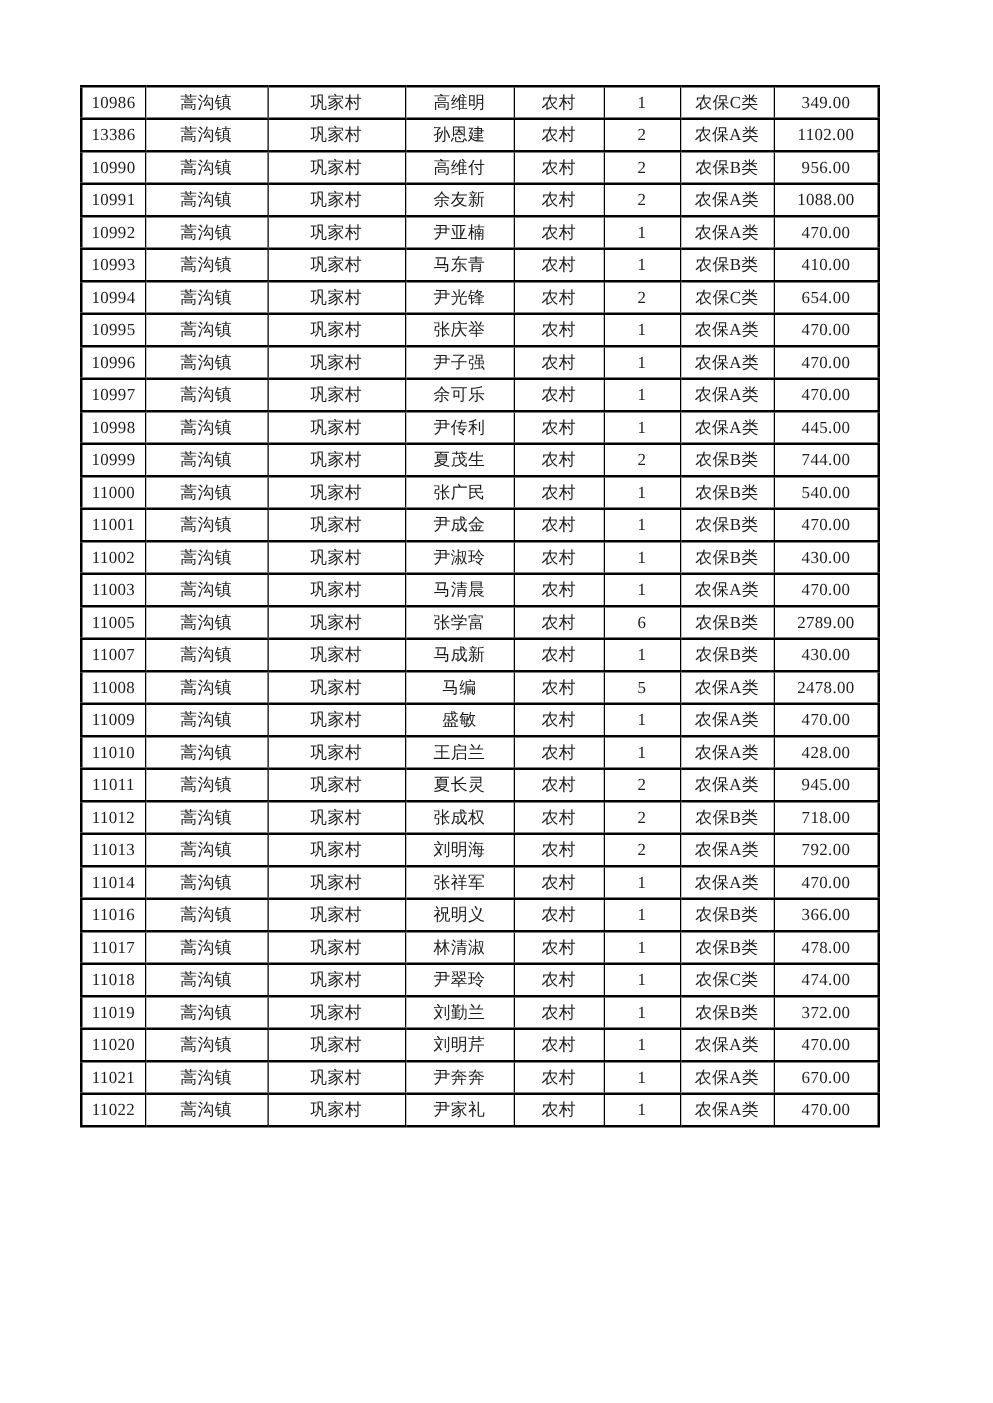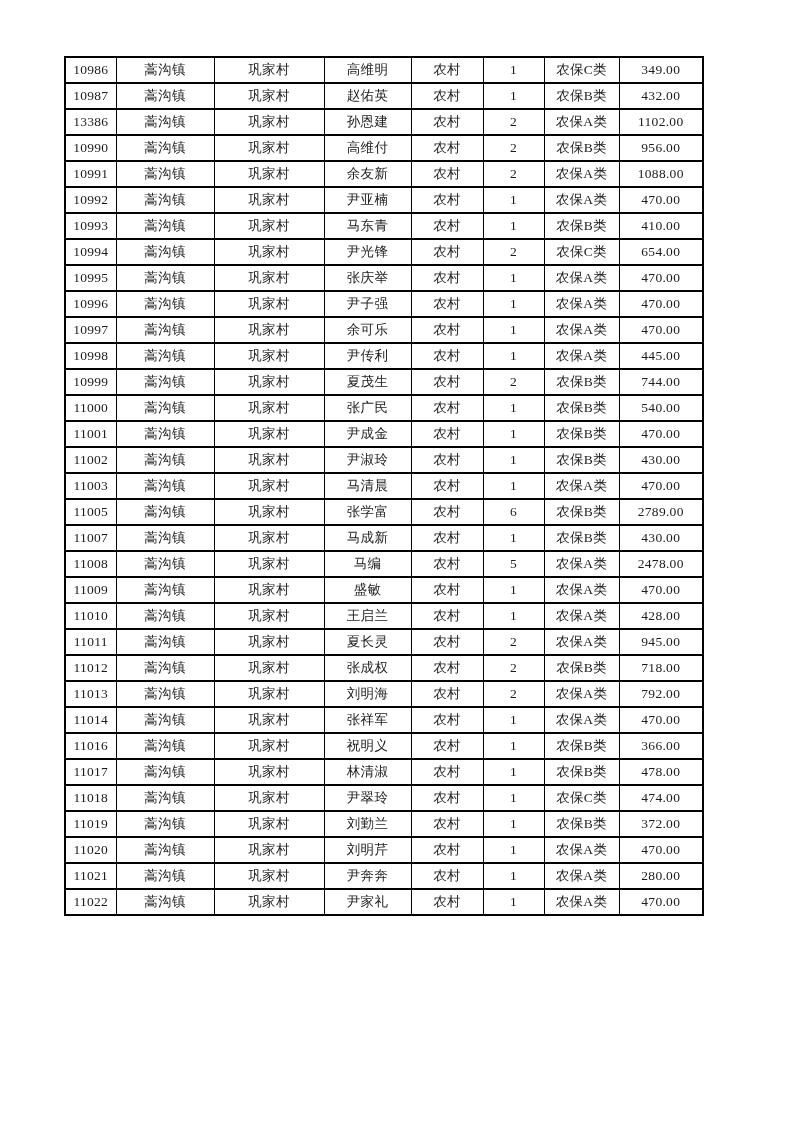--- a/index.html
+++ b/index.html
@@ -12,21 +12,21 @@
   .page {
     position: relative;
     width: 794px;
     height: 1122px;
     background: #ffffff;
     overflow: hidden;
   }
   table.roster {
     position: absolute;
     left: 64px;
-    top: 56px;
+    top: 68px;
     border-collapse: collapse;
     table-layout: fixed;
     width: 638px;
     border-radius: 13px;
   }
   table.roster td {
     border-left: 1px solid #000;
     border-right: 1px solid #000;
     border-top: 2px solid #000;
     border-bottom: 2px solid #000;
@@ -62,30 +62,20 @@
           <td>10986</td>
           <td>蒿沟镇</td>
           <td>巩家村</td>
           <td>高维明</td>
           <td>农村</td>
           <td>1</td>
           <td>农保C类</td>
           <td>349.00</td>
         </tr>
         <tr>
-          <td>10987</td>
-          <td>蒿沟镇</td>
-          <td>巩家村</td>
-          <td>赵佑英</td>
-          <td>农村</td>
-          <td>1</td>
-          <td>农保B类</td>
-          <td>432.00</td>
-        </tr>
-        <tr>
           <td>13386</td>
           <td>蒿沟镇</td>
           <td>巩家村</td>
           <td>孙恩建</td>
           <td>农村</td>
           <td>2</td>
           <td>农保A类</td>
           <td>1102.00</td>
         </tr>
         <tr>
@@ -369,21 +359,21 @@
           <td>470.00</td>
         </tr>
         <tr>
           <td>11021</td>
           <td>蒿沟镇</td>
           <td>巩家村</td>
           <td>尹奔奔</td>
           <td>农村</td>
           <td>1</td>
           <td>农保A类</td>
-          <td>280.00</td>
+          <td>670.00</td>
         </tr>
         <tr>
           <td>11022</td>
           <td>蒿沟镇</td>
           <td>巩家村</td>
           <td>尹家礼</td>
           <td>农村</td>
           <td>1</td>
           <td>农保A类</td>
           <td>470.00</td>

